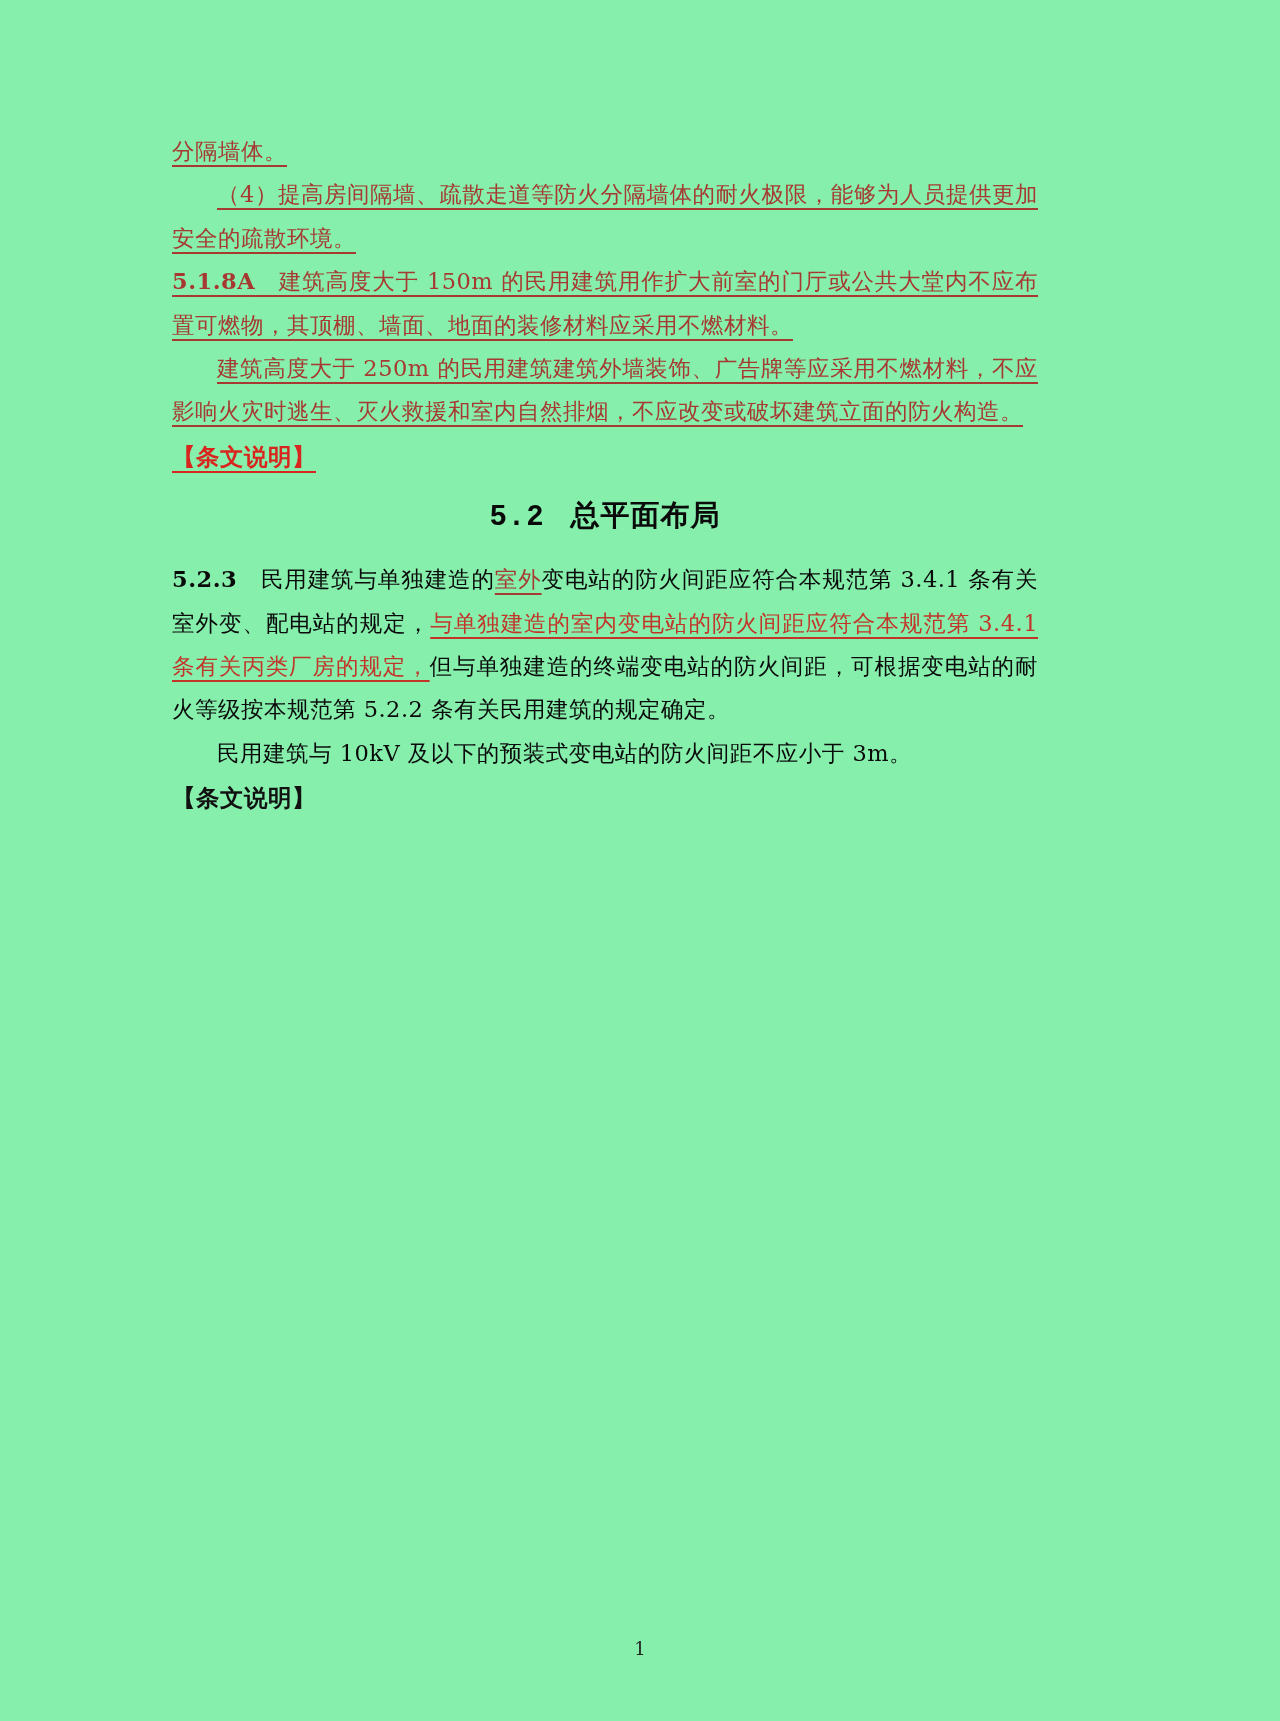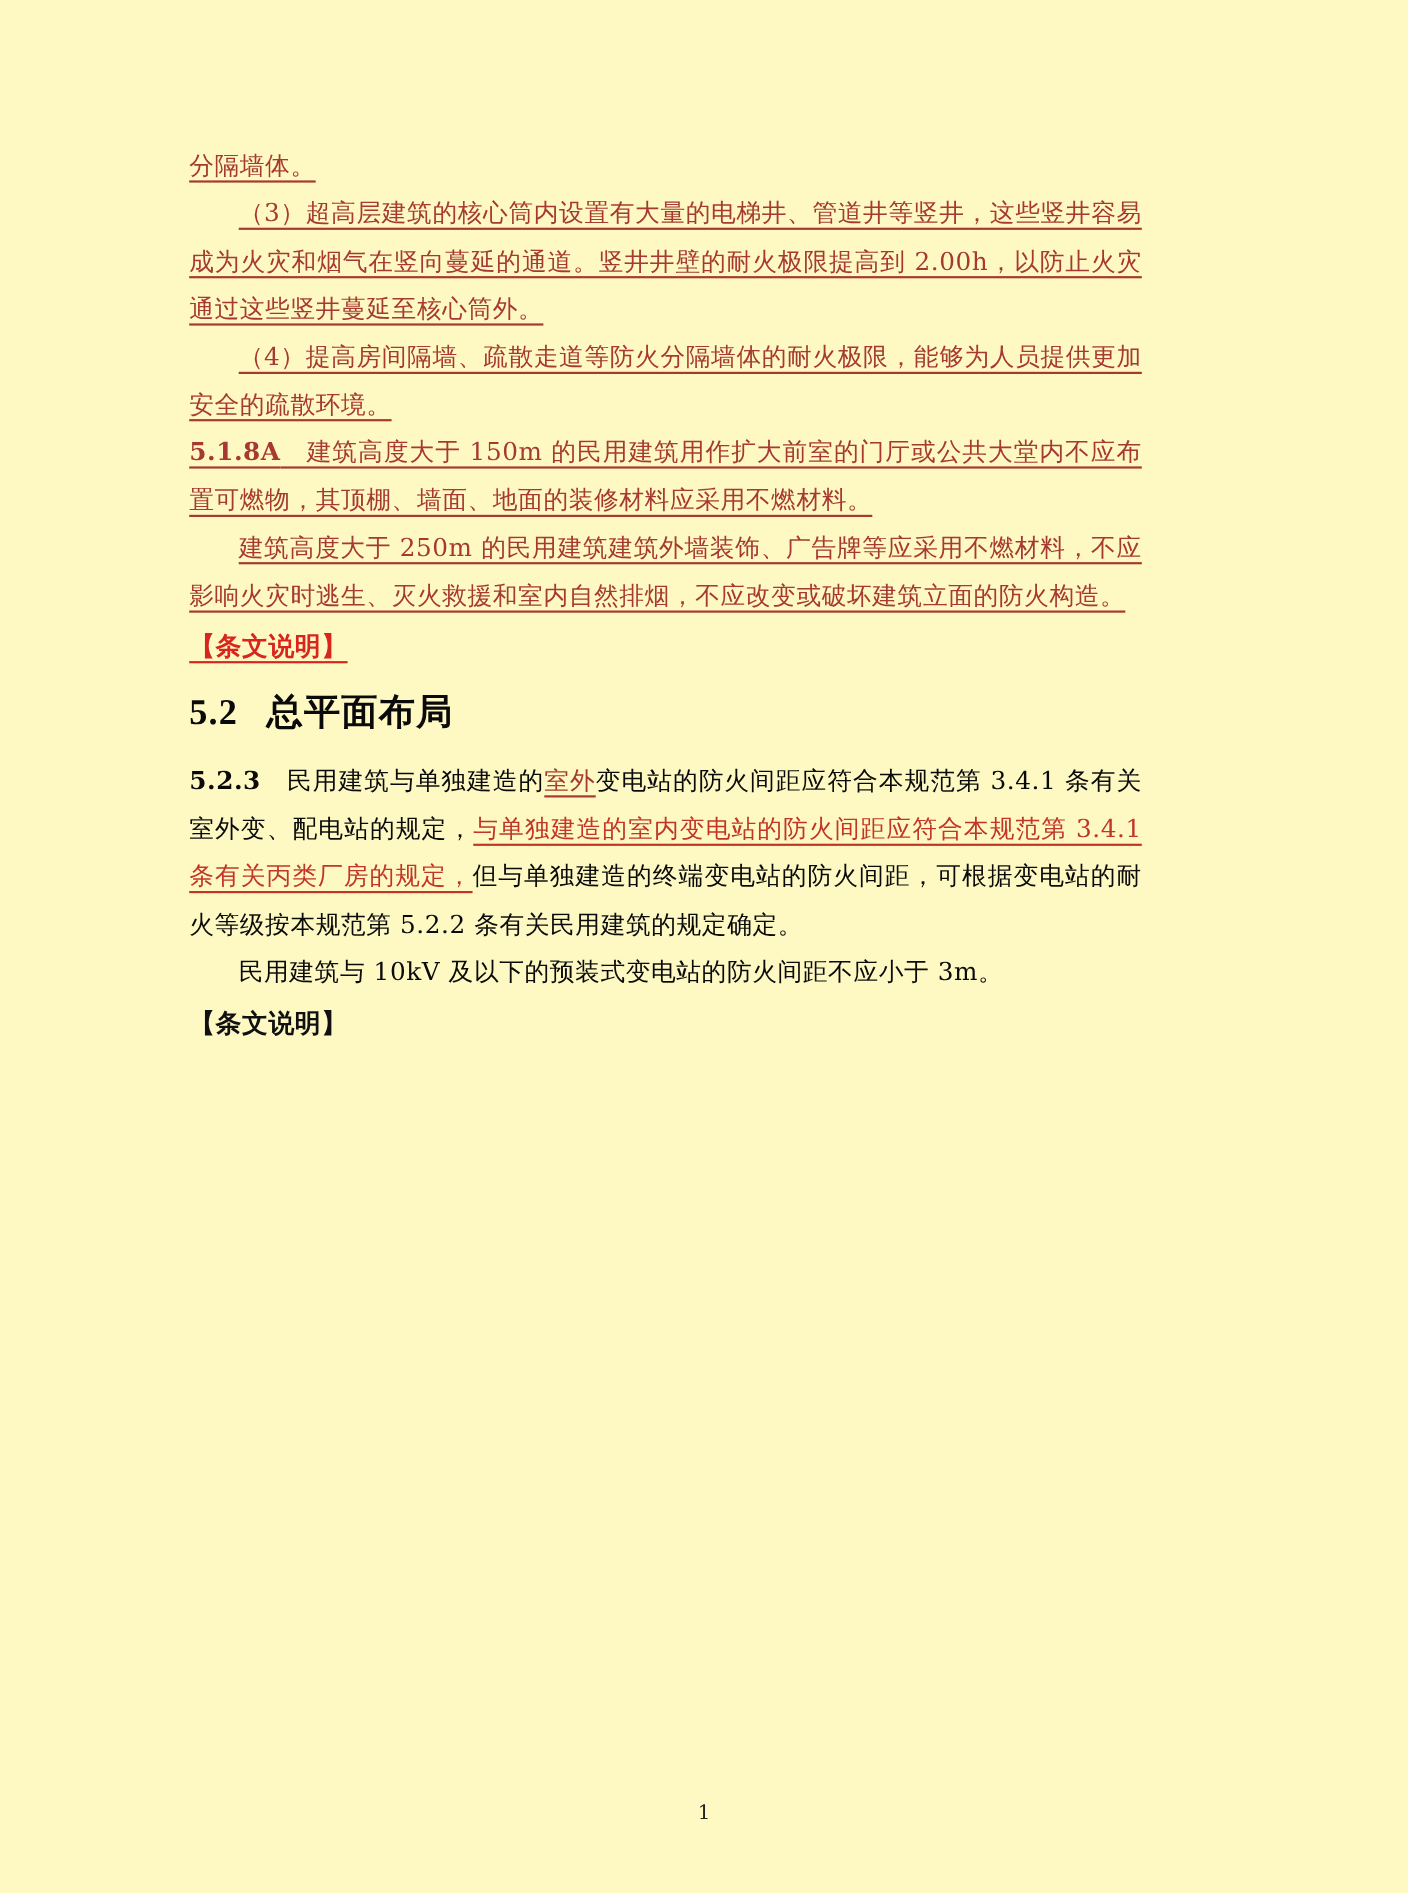--- a/index.html
+++ b/index.html
@@ -2,21 +2,21 @@
 <html style="--red-dark: #a63a32; --red-bright: #c2362a; --label-red: #d8251d; --text-black: #0a0a0a;"><head>
 <meta charset="utf-8">
 <style>
   html,body{margin:0;padding:0;}
   body{
     width:1280px;height:1721px;background:#ffffff;position:relative;
     font-family:"DejaVu Serif","Liberation Serif",serif;
     color:#000;
     overflow:hidden;
   }
-  .page{position:absolute;inset:0;background:#fef9c3;}
+  .page{position:absolute;inset:0;background:#86efac;}
   .doc{position:absolute;left:172px;top:130px;width:866px;}
   .para{
     font-size:22.5px;line-height:43.4px;margin:0;
     text-align:justify;text-align-last:left;
     letter-spacing:0.5px;
   }
   .para.indent{text-indent:2em;}
   .seg{text-underline-offset:6px;text-decoration-thickness:1.6px;}
   .seg.black{color:#0a0a0a;}
   .seg.black-bold{color:#0a0a0a;font-weight:bold;}
@@ -26,39 +26,38 @@
   .seg.label-red{
     color:var(--label-red,#d8251d);font-weight:bold;text-decoration:underline;
     font-family:"DejaVu Sans","Liberation Sans",sans-serif;font-size:23.5px;
   }
   .seg.label-black{
     color:#111;font-weight:bold;
     font-family:"DejaVu Sans","Liberation Sans",sans-serif;font-size:23.5px;
   }
   .label-line{margin-top:2px;margin-bottom:2px;}
   h2.section-heading{
-    font-family:Liberation Serif, serif;
-    font-size:33px;font-weight:bold;color:#0a0a0a;
-    margin:17px 0 19px 0;line-height:43px;
+    font-family:Liberation Mono, monospace;
+    font-size:29px;font-weight:bold;color:#0a0a0a;
+    text-align:center;margin:17px 0 19px 0;line-height:43px;
     letter-spacing:1px;
   }
   h2.section-heading .h-num{margin-right:26px;}
   .footer{
     position:absolute;left:0;right:0;top:1638px;text-align:center;
     font-size:18px;color:#222;font-family:"DejaVu Serif","Liberation Serif",serif;
   }
 </style>
 </head>
 <body>
 
 <div class="page">
   <main class="doc">
 
     <p class="para"><span class="seg red">分隔墙体。</span></p>
-    <p class="para indent"><span class="seg red">（3）超高层建筑的核心筒内设置有大量的电梯井、管道井等竖井，这些竖井容易成为火灾和烟气在竖向蔓延的通道。竖井井壁的耐火极限提高到 2.00h，以防止火灾通过这些竖井蔓延至核心筒外。</span></p>
     <p class="para indent"><span class="seg red">（4）提高房间隔墙、疏散走道等防火分隔墙体的耐火极限，能够为人员提供更加安全的疏散环境。</span></p>
     <p class="para"><span class="seg red-bold">5.1.8A</span><span class="seg red">　建筑高度大于 150m 的民用建筑用作扩大前室的门厅或公共大堂内不应布置可燃物，其顶棚、墙面、地面的装修材料应采用不燃材料。</span></p>
     <p class="para indent"><span class="seg red">建筑高度大于 250m 的民用建筑建筑外墙装饰、广告牌等应采用不燃材料，不应影响火灾时逃生、灭火救援和室内自然排烟，不应改变或破坏建筑立面的防火构造。</span></p>
     <p class="para label-line"><span class="seg label-red">【条文说明】</span></p>
 
     <h2 class="section-heading">
       <span class="h-num">5.2</span><span>总平面布局</span>
     </h2>
 
     <p class="para"><span class="seg black-bold">5.2.3</span><span class="seg black">　民用建筑与单独建造的</span><span class="seg red">室外</span><span class="seg black">变电站的防火间距应符合本规范第 3.4.1 条有关室外变、配电站的规定，</span><span class="seg red-bright">与单独建造的室内变电站的防火间距应符合本规范第 3.4.1 条有关丙类厂房的规定，</span><span class="seg black">但与单独建造的终端变电站的防火间距，可根据变电站的耐火等级按本规范第 5.2.2 条有关民用建筑的规定确定。</span></p>

